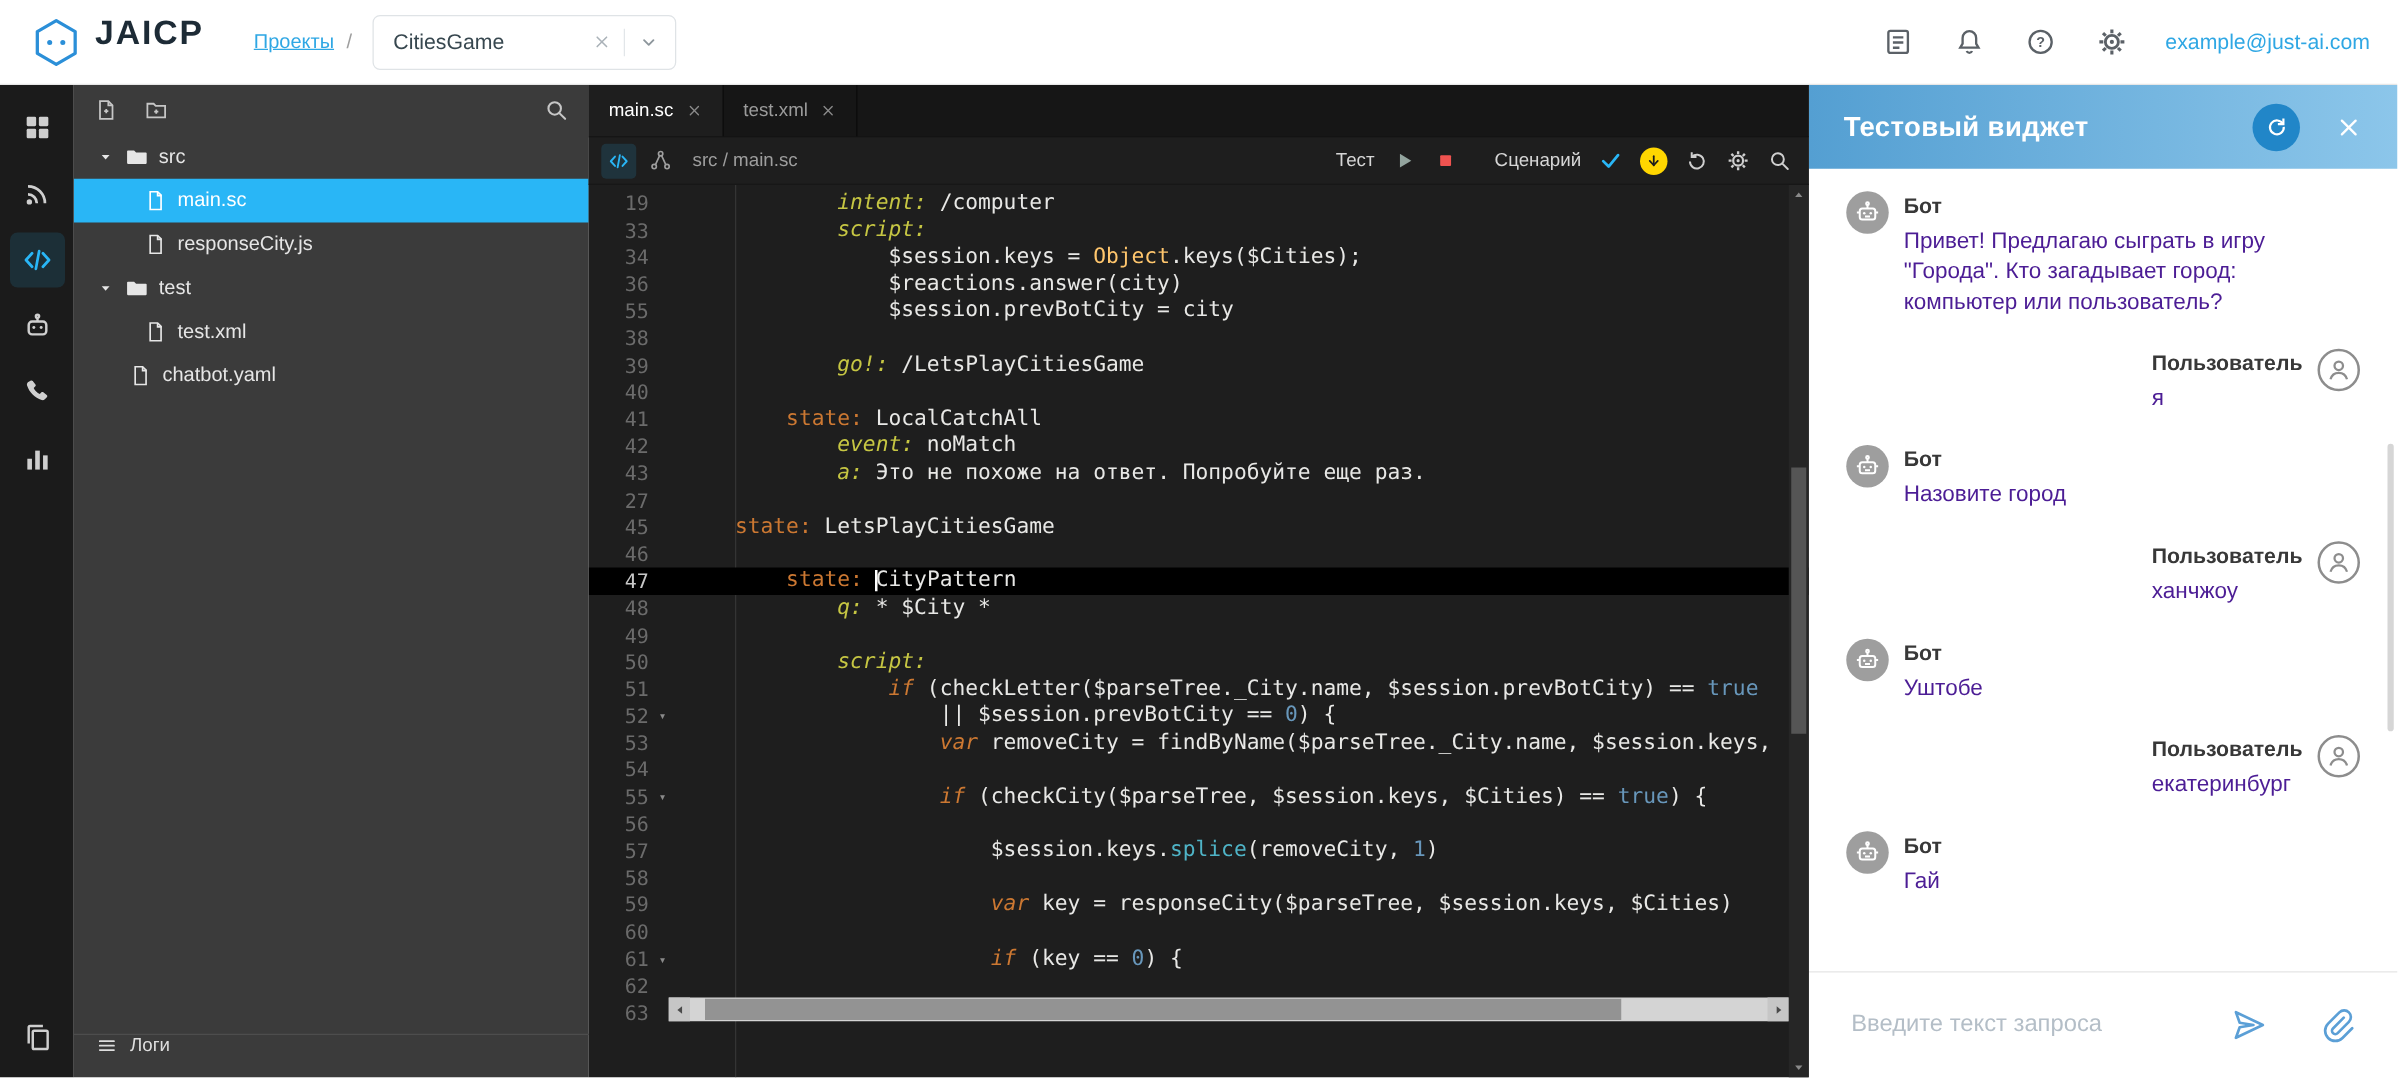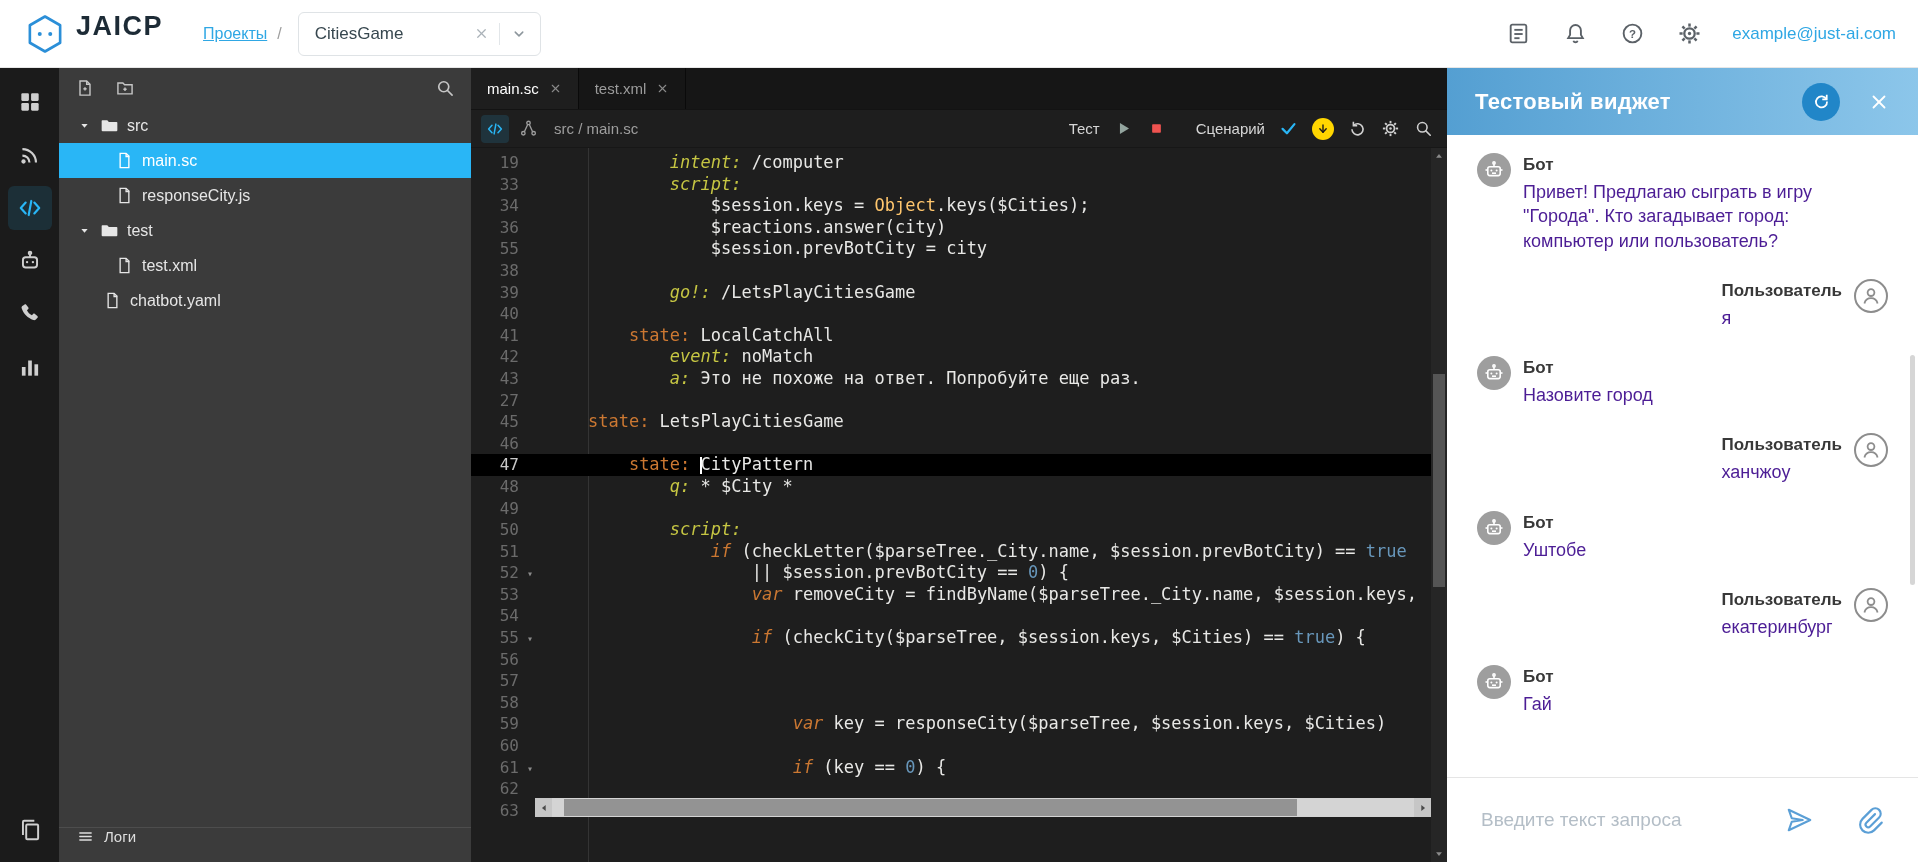--- a/index.html
+++ b/index.html
@@ -601,21 +601,21 @@
           <div class="cline current"><span class="gut">47</span><span class="ltext"><span class="tk-p">        </span><span class="tk-s">state:</span><span class="tk-p"> </span><span class="tk-cur"></span><span class="tk-p">CityPattern</span></span></div>
           <div class="cline"><span class="gut">48</span><span class="ltext"><span class="tk-p">            </span><span class="tk-k">q:</span><span class="tk-p"> * $City *</span></span></div>
           <div class="cline"><span class="gut">49</span><span class="ltext"></span></div>
           <div class="cline"><span class="gut">50</span><span class="ltext"><span class="tk-p">            </span><span class="tk-k">script:</span></span></div>
           <div class="cline"><span class="gut">51</span><span class="ltext"><span class="tk-p">                </span><span class="tk-v">if</span><span class="tk-p"> (checkLetter($parseTree._City.name, $session.prevBotCity) == </span><span class="tk-n">true</span></span></div>
           <div class="cline"><span class="gut">52<span class="fold">▾</span></span><span class="ltext"><span class="tk-p">                    </span><span class="tk-p">|| $session.prevBotCity == </span><span class="tk-n">0</span><span class="tk-p">) {</span></span></div>
           <div class="cline"><span class="gut">53</span><span class="ltext"><span class="tk-p">                    </span><span class="tk-v">var</span><span class="tk-p"> removeCity = findByName($parseTree._City.name, $session.keys,</span></span></div>
           <div class="cline"><span class="gut">54</span><span class="ltext"></span></div>
           <div class="cline"><span class="gut">55<span class="fold">▾</span></span><span class="ltext"><span class="tk-p">                    </span><span class="tk-v">if</span><span class="tk-p"> (checkCity($parseTree, $session.keys, $Cities) == </span><span class="tk-n">true</span><span class="tk-p">) {</span></span></div>
           <div class="cline"><span class="gut">56</span><span class="ltext"></span></div>
-          <div class="cline"><span class="gut">57</span></div>
+          <div class="cline"><span class="gut">57</span><span class="ltext"><span class="tk-p">                        </span><span class="tk-p">$session.keys.</span><span class="tk-b">splice</span><span class="tk-p">(removeCity, </span><span class="tk-n">1</span><span class="tk-p">)</span></span></div>
           <div class="cline"><span class="gut">58</span><span class="ltext"></span></div>
           <div class="cline"><span class="gut">59</span><span class="ltext"><span class="tk-p">                        </span><span class="tk-v">var</span><span class="tk-p"> key = responseCity($parseTree, $session.keys, $Cities)</span></span></div>
           <div class="cline"><span class="gut">60</span><span class="ltext"></span></div>
           <div class="cline"><span class="gut">61<span class="fold">▾</span></span><span class="ltext"><span class="tk-p">                        </span><span class="tk-v">if</span><span class="tk-p"> (key == </span><span class="tk-n">0</span><span class="tk-p">) {</span></span></div>
           <div class="cline"><span class="gut">62</span><span class="ltext"></span></div>
           <div class="cline"><span class="gut">63</span><span class="ltext"></span></div>
         </div>
       <div class="hscroll">
         <span class="hs-arrow">
             <svg class="ic" viewBox="0 0 24 24">

